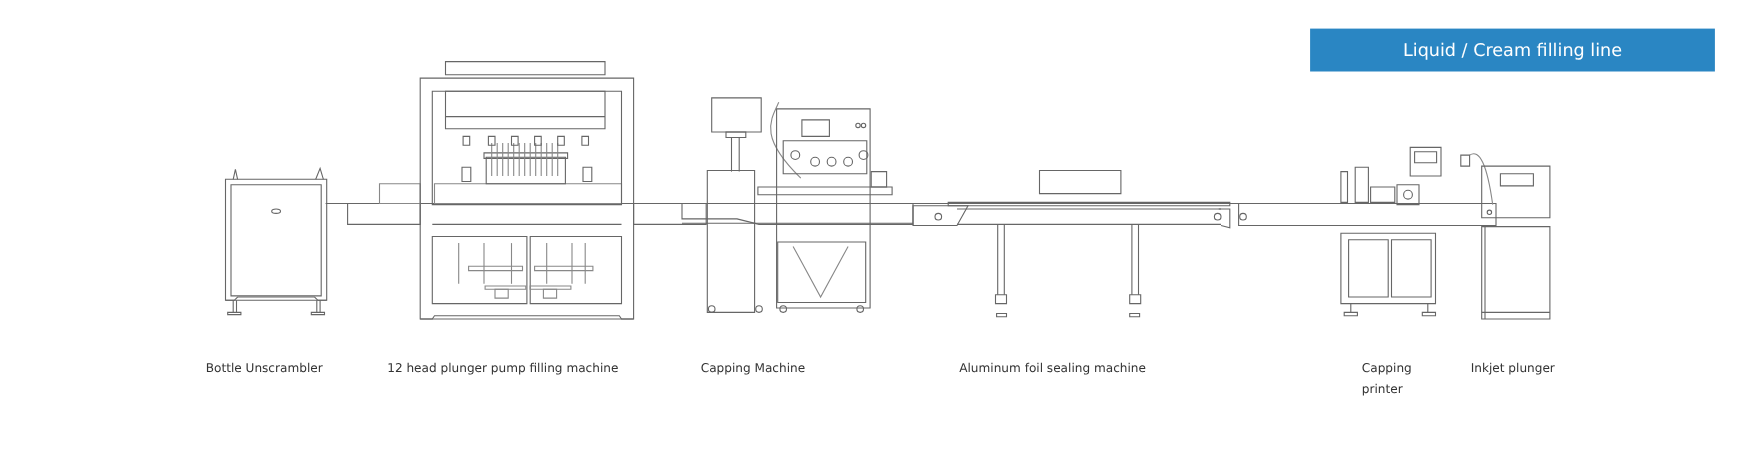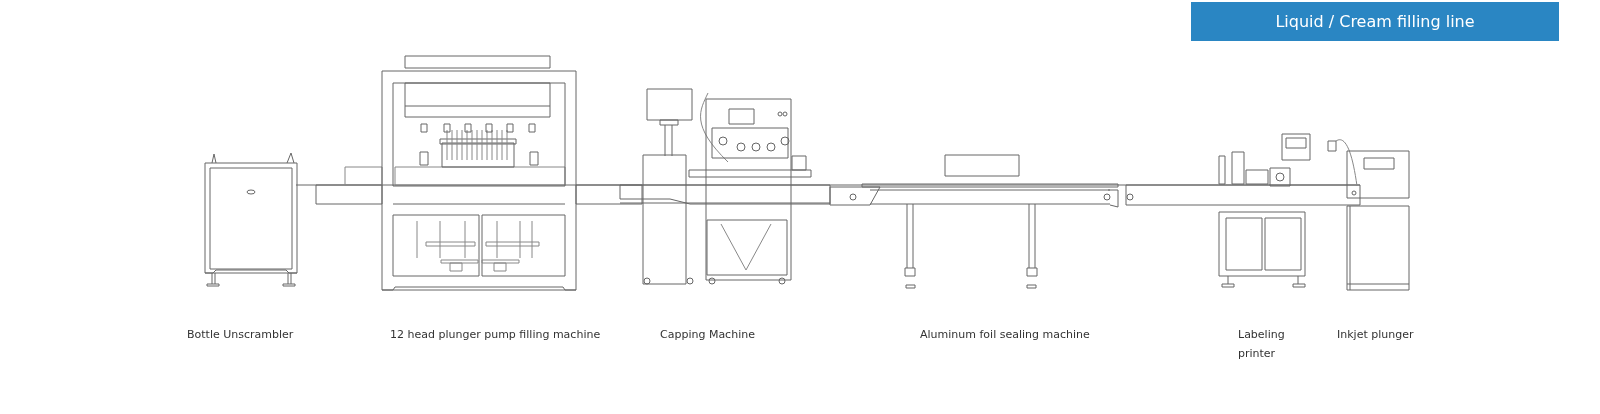--- a/index.html
+++ b/index.html
@@ -1,19 +1,19 @@
 <!DOCTYPE html>
 <html><head>
   <meta charset="utf-8">
   <style>
     html, body { margin: 0; padding: 0; background: #ffffff; }
     body { width: 1600px; height: 414px; position: relative; overflow: hidden;
            font-family: "DejaVu Sans", "Liberation Sans", sans-serif; }
     .title-banner {
-      position: absolute; left: 1191px; top: 2px; width: 368px; height: 39px;
+      position: absolute; left: 1191px; top: 26px; width: 368px; height: 39px;
       background: #2a86c3; color: #ffffff; display: flex; align-items: center;
       justify-content: center; font-size: 16px;
     }
     .drawing { position: absolute; left: 0; top: 0; width: 1600px; height: 310px; }
     .drawing svg { width: 1600px; height: 310px; display: block; }
     .lbl { position: absolute; color: #333333; font-size: 11px; line-height: 19px; white-space: nowrap; }
     svg * { vector-effect: non-scaling-stroke; }
   </style>
 </head>
 <body>
@@ -178,20 +178,20 @@
     <rect x="1347" y="151" width="62" height="47"></rect>
     <rect x="1364" y="158" width="30" height="11"></rect>
     <rect x="1347" y="206" width="62" height="84"></rect>
     <line x1="1350" y1="206" x2="1350" y2="290"></line>
     <line x1="1347" y1="284" x2="1409" y2="284"></line>
   </g>
 </svg>
 </div>
 
 <div class="lbl" style="left:187px; top:325px;">Bottle Unscrambler</div>
-<div class="lbl" style="left:352px; top:325px;margin-left:38px;">12 head plunger pump filling machine</div>
-<div class="lbl" style="left:660px; top:325px;">Capping Machine</div>
-<div class="lbl" style="left:872px; top:325px;margin-left:48px;">Aluminum foil sealing machine</div>
+<div class="lbl" style="left:352px; top:325px;">12 head plunger pump filling machine</div>
+<div class="lbl" style="left:637px; top:325px;">Capping Machine</div>
+<div class="lbl" style="left:872px; top:325px;">Aluminum foil sealing machine</div>
 <div class="lbl" style="left:1238px; top:325px;">
-  <div>Labeling</div>
+  <div>Capping</div>
   <div>printer</div>
 </div>
 <div class="lbl" style="left:1337px; top:325px;">Inkjet plunger</div>
 
 </body></html>

